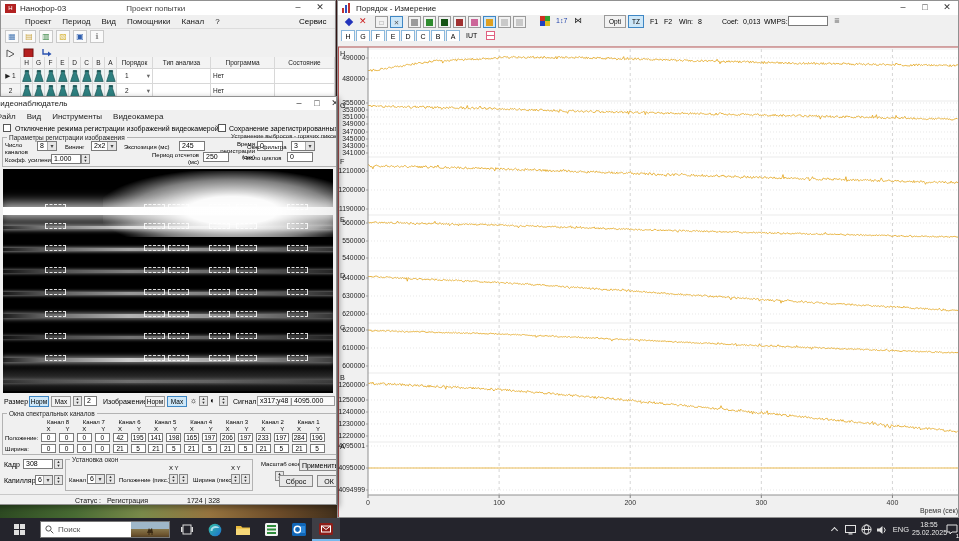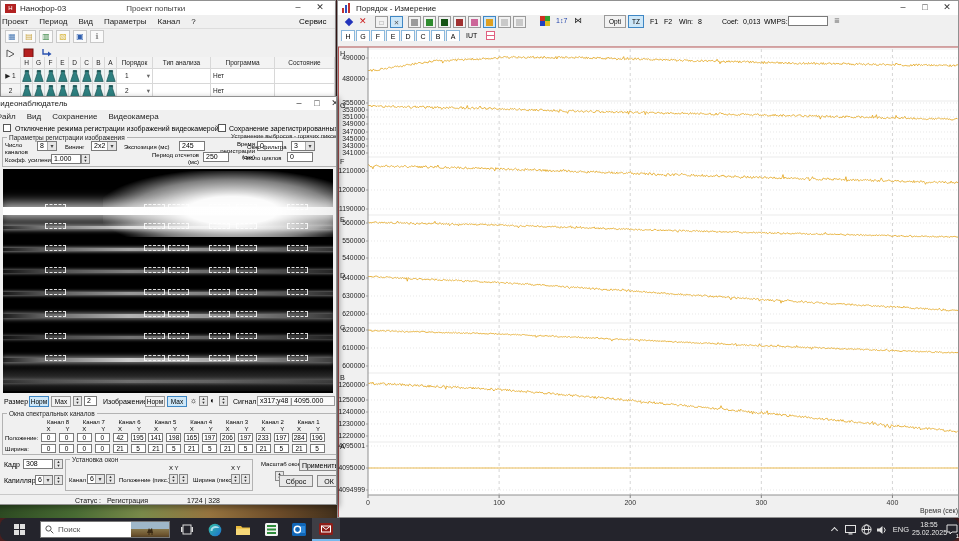--- a/index.html
+++ b/index.html
@@ -23,21 +23,21 @@
   .cb{position:absolute;width:8px;height:8px;background:#fff;border:1px solid #555;}
   .grp{position:absolute;border:1px solid #b3b3b3;}
   .grp .cap{position:absolute;top:-4px;left:4px;background:#f0f0f0;font-size:6.5px;line-height:7px;padding:0 2px;white-space:nowrap;color:#222;}
   .btn{position:absolute;background:#e8e8e8;border:1px solid #8a8a8a;font-size:7px;text-align:center;color:#000;overflow:hidden;}
   .tgl{position:absolute;background:#f2f2f2;border:1px solid #9a9a9a;font-size:6.5px;line-height:10px;text-align:center;color:#000;}
   .tgl.sel{background:#cde7f8;border-color:#3f87c4;}
   
   .ntab{position:absolute;left:0;top:56px;right:0;bottom:0;background:#fff;font-size:6.5px;}
   .ncell{position:absolute;border-right:1px solid #d8d8d8;border-bottom:1px solid #d8d8d8;overflow:hidden;color:#222;}
   
-  #taskbar{position:absolute;left:0;top:518px;width:959px;height:23px;background:#24242c;border-radius:8px;}
+  #taskbar{position:absolute;left:0;top:518px;width:959px;height:23px;background:#24242c;}
   .tbicon{position:absolute;top:0;height:23px;display:flex;align-items:center;justify-content:center;}
   .trtext{color:#e8e8e8;font-size:7px;}
   
   #specimg{position:absolute;background:#000;overflow:hidden;}
   .streak{position:absolute;left:0;width:100%;}
   .roibox{position:absolute;border:1px dashed rgba(255,255,255,.85);}
   .chn-col{position:absolute;font-size:6px;text-align:center;color:#000;}
   .vbox{position:absolute;background:#fff;border:1px solid #7a7a7a;width:15px;height:9px;font-size:6.5px;line-height:8px;text-align:center;}
   .statusbar{position:absolute;font-size:7px;color:#111;}
 </style>
@@ -49,25 +49,25 @@
   <div style="position:absolute;left:0;top:505px;width:337px;height:13px;background:linear-gradient(90deg,#2d4a22,#486b33 22%,#7a8a4a 42%,#96743f 62%,#6e4d2a 82%,#42301c);"></div>
 
   <div class="win" id="win1" style="left:0;top:0;width:336px;height:98px;">
     <div class="tbar">
       <span style="margin-left:4px;width:11px;height:9px;background:#b22222;color:#fff;font-size:6px;line-height:9px;text-align:center;">Н</span>
       <span class="ttl">Нанофор-03</span>
       <span style="margin-left:60px;color:#444;">Проект попытки</span>
     </div>
     <div class="winbtn" style="left:288px;">–</div>
     <div class="winbtn" style="left:310px;">✕</div>
-    <div class="menu" style="top:14px;height:13px;padding-left:1px;" id="w1menu">
+    <div class="menu" style="top:14px;height:13px;padding-left:24px;" id="w1menu">
         <span>Проект</span>
         <span>Период</span>
         <span>Вид</span>
-        <span>Параметры</span>
+        <span>Помощники</span>
         <span>Канал</span>
         <span>?</span>
       </div>
     <div class="lbl" style="left:298px;top:17px;font-size:8px;">Сервис</div>
     <div id="w1tools" style="position:absolute;left:0;top:27px;width:336px;height:16px;border-top:1px solid #ddd;">
         <div style="position: absolute; left: 4px; top: 1px; width: 14px; height: 13px; border: 1px solid rgb(201, 201, 201); background: rgb(250, 250, 250); color: rgb(74, 122, 181); font-size: 8px; line-height: 12px; text-align: center;">▦</div>
         <div style="position: absolute; left: 21px; top: 1px; width: 14px; height: 13px; border: 1px solid rgb(201, 201, 201); background: rgb(250, 250, 250); color: rgb(200, 162, 60); font-size: 8px; line-height: 12px; text-align: center;">▤</div>
         <div style="position: absolute; left: 38px; top: 1px; width: 14px; height: 13px; border: 1px solid rgb(201, 201, 201); background: rgb(250, 250, 250); color: rgb(63, 138, 74); font-size: 8px; line-height: 12px; text-align: center;">▥</div>
         <div style="position: absolute; left: 55px; top: 1px; width: 14px; height: 13px; border: 1px solid rgb(201, 201, 201); background: rgb(250, 250, 250); color: rgb(216, 182, 60); font-size: 8px; line-height: 12px; text-align: center;">▧</div>
         <div style="position: absolute; left: 72px; top: 1px; width: 14px; height: 13px; border: 1px solid rgb(201, 201, 201); background: rgb(250, 250, 250); color: rgb(47, 95, 174); font-size: 8px; line-height: 12px; text-align: center;">▣</div>
@@ -400,21 +400,21 @@
   <div class="win" id="win2" style="left:-10px;top:96px;width:347px;height:409px;">
     <div class="tbar" style="height:13px;">
       <span class="ttl" style="margin-left:4px;">Видеонаблюдатель</span>
     </div>
     <div class="winbtn" style="left:299px;top:0;">–</div>
     <div class="winbtn" style="left:317px;top:0;">□</div>
     <div class="winbtn" style="left:335px;top:0;">✕</div>
     <div class="menu" style="top:13px;height:12px;padding-left:5px;" id="w2menu">
         <span>Файл</span>
         <span>Вид</span>
-        <span>Сохранение</span>
+        <span>Инструменты</span>
         <span>Видеокамера</span>
       </div>
 
     <div class="cb" style="left:12px;top:27px;"></div>
     <span class="lbl" style="left:24px;top:28px;">Отключение режима регистрации изображений видеокамерой</span>
     <div class="cb" style="left:227px;top:27px;"></div>
     <span class="lbl" style="left:238px;top:28px;">Сохранение зарегистрированных изображений</span>
 
     <div class="grp" style="left:11px;top:40px;width:335px;height:30px;">
       <span class="cap">Параметры регистрации изображения</span>

